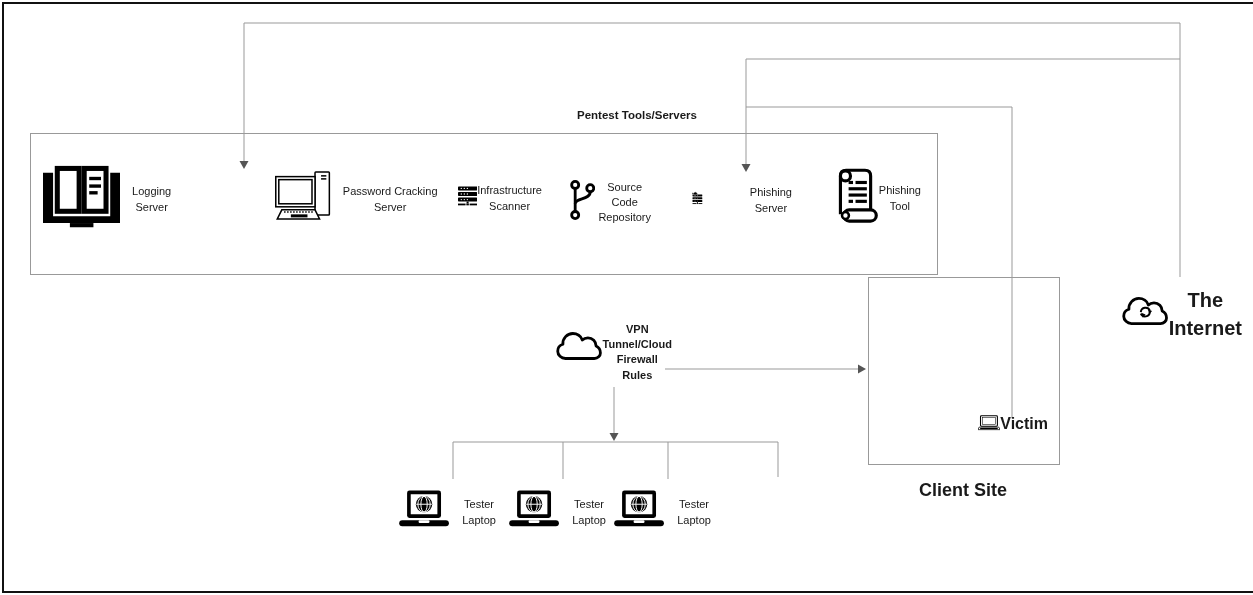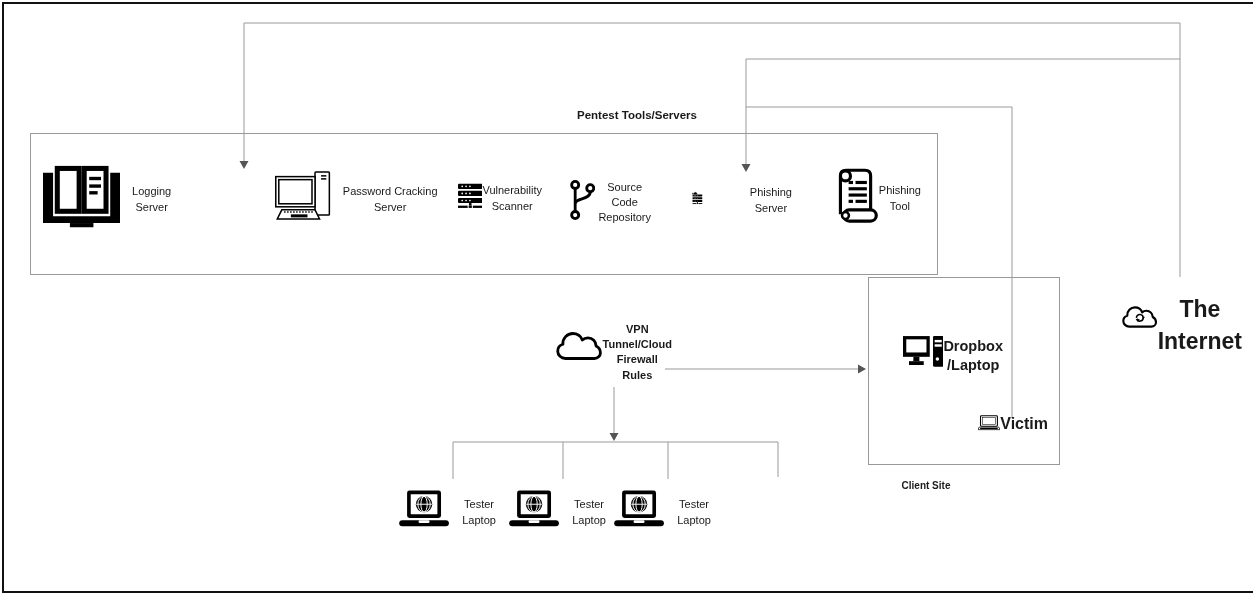--- a/index.html
+++ b/index.html
@@ -85,21 +85,21 @@
           <circle cx="25" cy="8" r="2.6"></circle>
           <circle cx="37" cy="8" r="2.6"></circle>
         <circle cx="13" cy="30" r="2.6"></circle>
           <circle cx="25" cy="30" r="2.6"></circle>
           <circle cx="37" cy="30" r="2.6"></circle>
         <circle cx="13" cy="52" r="2.6"></circle>
           <circle cx="25" cy="52" r="2.6"></circle>
           <circle cx="37" cy="52" r="2.6"></circle>
       </g>
     </svg>
-    <div class="lbl">Vulnerability Scanner</div>
+    <div class="lbl">Infrastructure Scanner</div>
   </div>
 
   <div class="node" style="left:570px;top:160px;width:84px;">
     <svg width="52" height="80" viewBox="0 0 54 84">
       <g stroke="#000" stroke-width="6" fill="none">
         <line x1="11" y1="16" x2="11" y2="68"></line>
         <path d="M43,25 C43,42 11,37 11,50"></path>
         <circle cx="11" cy="10" r="7.5" fill="#fff"></circle>
         <circle cx="11" cy="74" r="7.5" fill="#fff"></circle>
         <circle cx="43" cy="17" r="7.5" fill="#fff"></circle>
@@ -213,57 +213,42 @@
       </g>
       <rect x="2" y="49" width="82" height="10" rx="5" fill="#000"></rect>
       <rect x="34" y="49" width="18" height="4.5" rx="2" fill="#fff"></rect>
     </svg>
     <div class="lbl">Tester Laptop</div>
   </div>
 
 
   <div class="gbox" style="left:868px;top:277px;width:190px;height:186px;"></div>
 
-  <div class="node" style="left:903px;top:322px;width:100px;">
-    <svg width="74" height="62" viewBox="0 0 74 62">
-      <g fill="#000">
-        <rect x="0" y="0" width="49" height="38"></rect>
-        <rect x="19" y="38" width="11" height="8"></rect>
-        <rect x="11" y="46" width="27" height="7"></rect>
-        <rect x="55" y="0" width="19" height="56" rx="2"></rect>
-      </g>
-      <rect x="6" y="6" width="37" height="24" fill="#fff"></rect>
-      <rect x="58" y="7" width="13" height="4.5" fill="#fff"></rect>
-      <rect x="58" y="15" width="13" height="4.5" fill="#fff"></rect>
-      <circle cx="63" cy="42" r="3.2" fill="#fff"></circle>
-    </svg>
-    <div class="lbl bold" style="font-size:14.5px;line-height:1.25;width:74px;">Dropbox /Laptop</div>
-  </div>
 
   <div class="node" style="left:978px;top:402px;width:70px;">
     <svg width="62" height="42" viewBox="0 0 62 44">
       <g stroke="#000" fill="#fff">
         <rect x="7" y="2" width="47" height="29" rx="2.5" stroke-width="3"></rect>
         <rect x="12" y="6.5" width="37" height="20" stroke-width="1.5"></rect>
         <path d="M3,33.5 H58 L61.5,40.5 H0 Z" stroke-width="2"></path>
       </g>
       <rect x="6" y="35.5" width="49" height="3.5" fill="#000"></rect>
     </svg>
     <div class="lbl bold" style="font-size:16px;margin-top:3px;">Victim</div>
   </div>
 
-  <div class="title" style="left:866px;top:480px;width:120px;font-size:10px;">Client Site</div>
+  <div class="title" style="left:903px;top:480px;width:120px;font-size:18px;">Client Site</div>
 
   <div class="node" style="left:1122px;top:276px;width:120px;">
     <svg width="106" height="70" viewBox="0 0 108 70">
       <path d="M22,64 C12,64 4,56 4,47 C4,39 9,33 16,31 C15,17 26,6 39,6 C49,6 58,12 61,21 C64,18 69,16 74,16 C85,16 93,25 93,35 C99,38 103,44 103,51 C103,58 97,64 89,64 Z" fill="#fff" stroke="#000" stroke-width="6.5" stroke-linejoin="round"></path>
       <g stroke="#000" stroke-width="4.5" fill="none">
         <path d="M43.5,37.5 A11,11 0 0 1 64.5,34"></path>
         <path d="M64.5,37.5 A11,11 0 0 1 43.5,41"></path>
       </g>
       <polygon points="60,31 69.5,35 63,42.5" fill="#000"></polygon>
       <polygon points="48,44 38.5,40 45,32.5" fill="#000" transform="rotate(180 46.5 41.5)"></polygon>
     </svg>
-    <div class="lbl bold" style="font-size:23px;margin-top:18px;">The Internet</div>
+    <div class="lbl bold" style="font-size:20px;margin-top:8px;">The Internet</div>
   </div>
 
   <div id="frame"></div>
 </div>
 
 </body></html>

